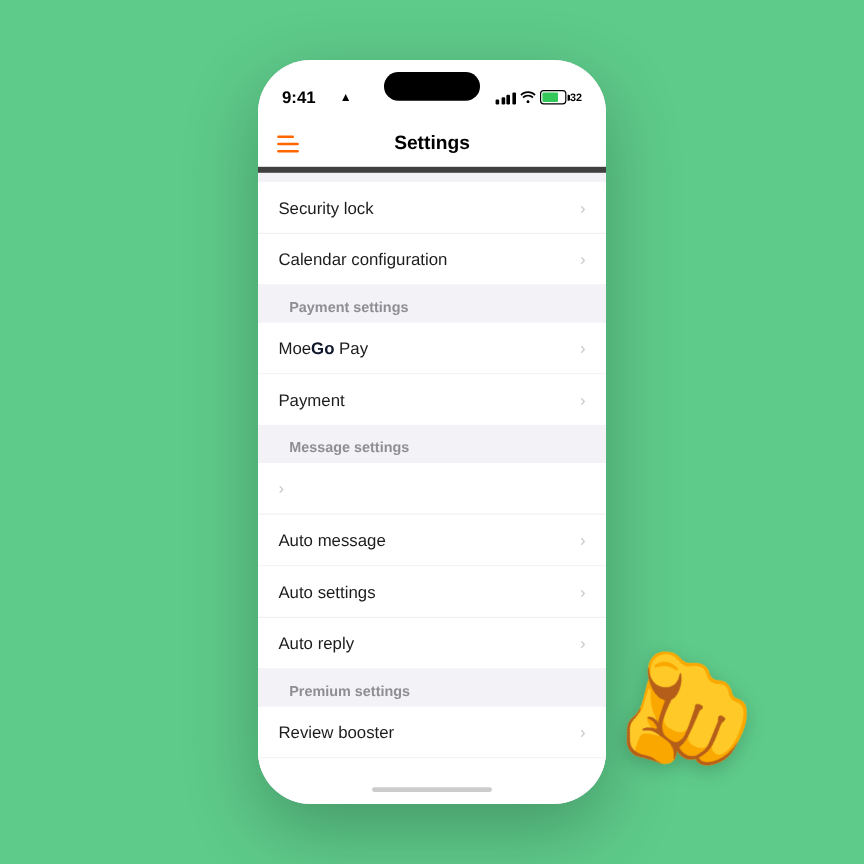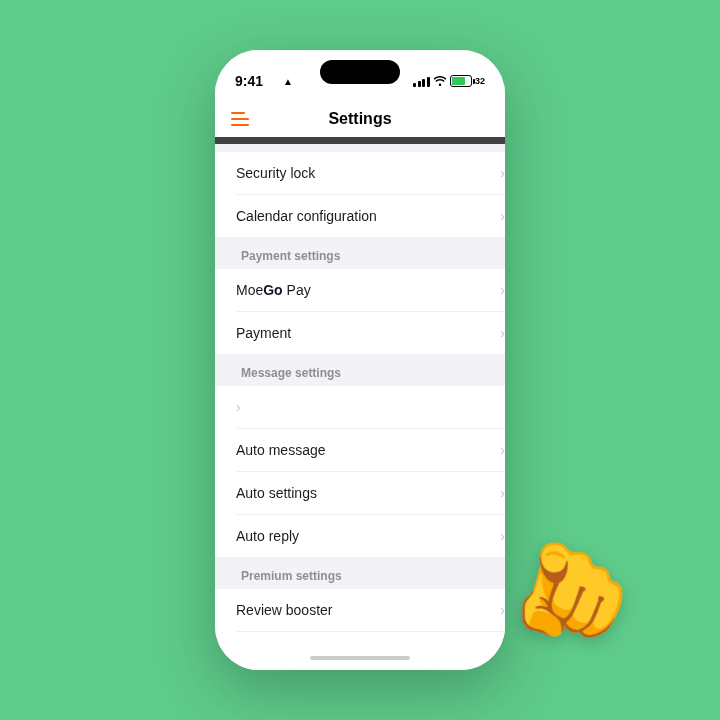--- a/index.html
+++ b/index.html
@@ -123,21 +123,21 @@
     }
 
     
     .header {
       height: 44px;
       background: #fff;
       display: flex;
       align-items: center;
       justify-content: center;
       position: relative;
-      border-bottom: 7px solid #404040;
+      border-bottom: 5px solid #404040;
     }
 
     .header-menu {
       position: absolute;
       left: 16px;
       display: flex;
       flex-direction: column;
       gap: 4px;
       cursor: pointer;
     }
@@ -161,25 +161,24 @@
 
     .list-group {
       background: #fff;
       margin-bottom: 0;
     }
 
     .list-item {
       display: flex;
       align-items: center;
       justify-content: space-between;
-      padding: 13px 0;
+      padding: 13px 17px;
       border-bottom: 1px solid #f0f0f0;
       background: #fff;
       cursor: pointer;
-      margin-left: 21px;
     }
 
     .list-item:last-child {
       border-bottom: none;
     }
 
     .list-item-label {
       font-size: 14px;
       color: #1c1c1e;
     }

